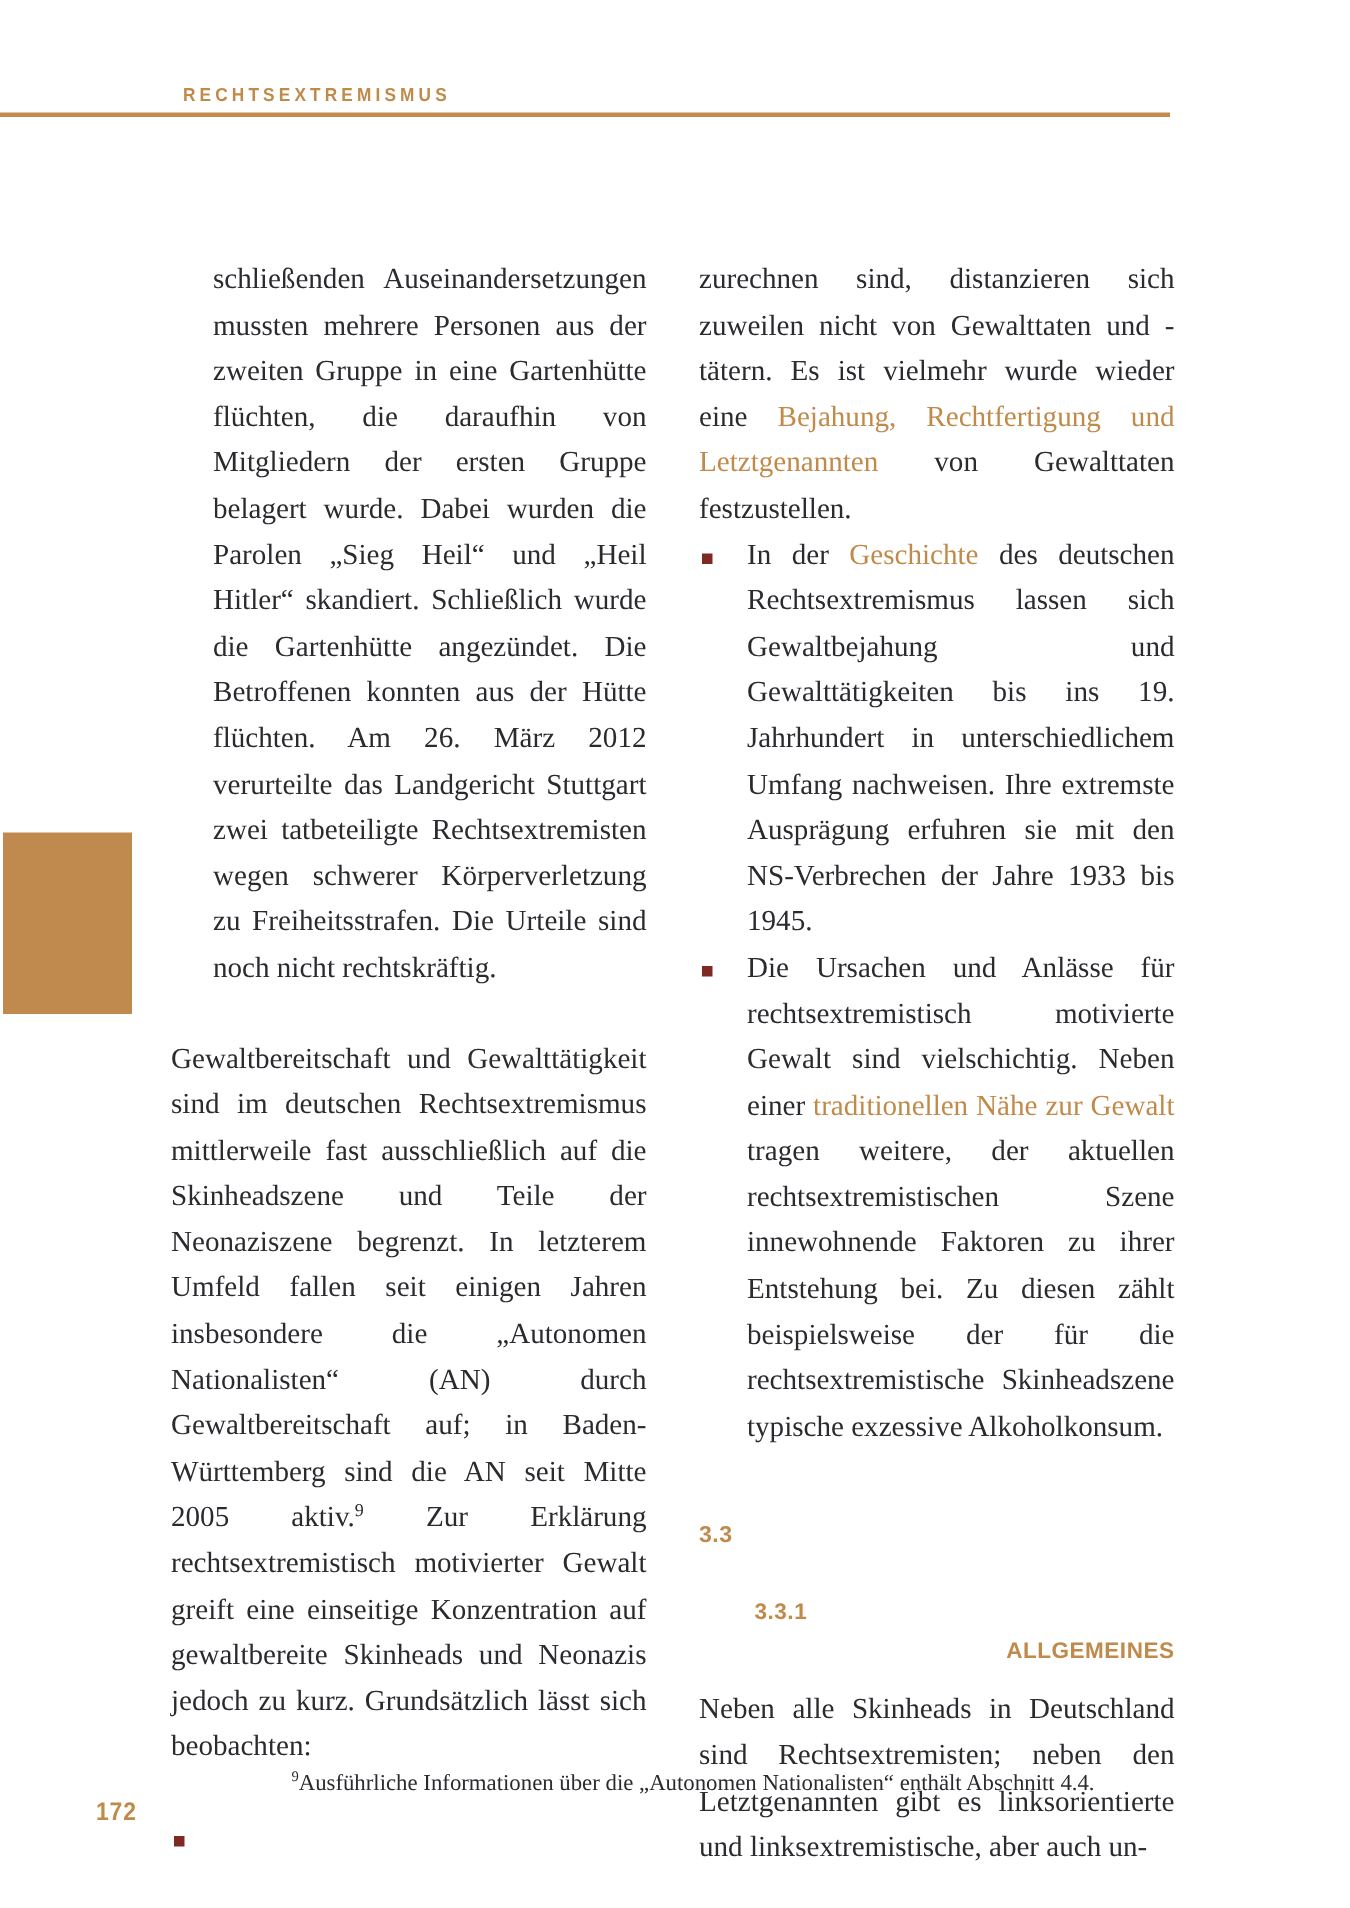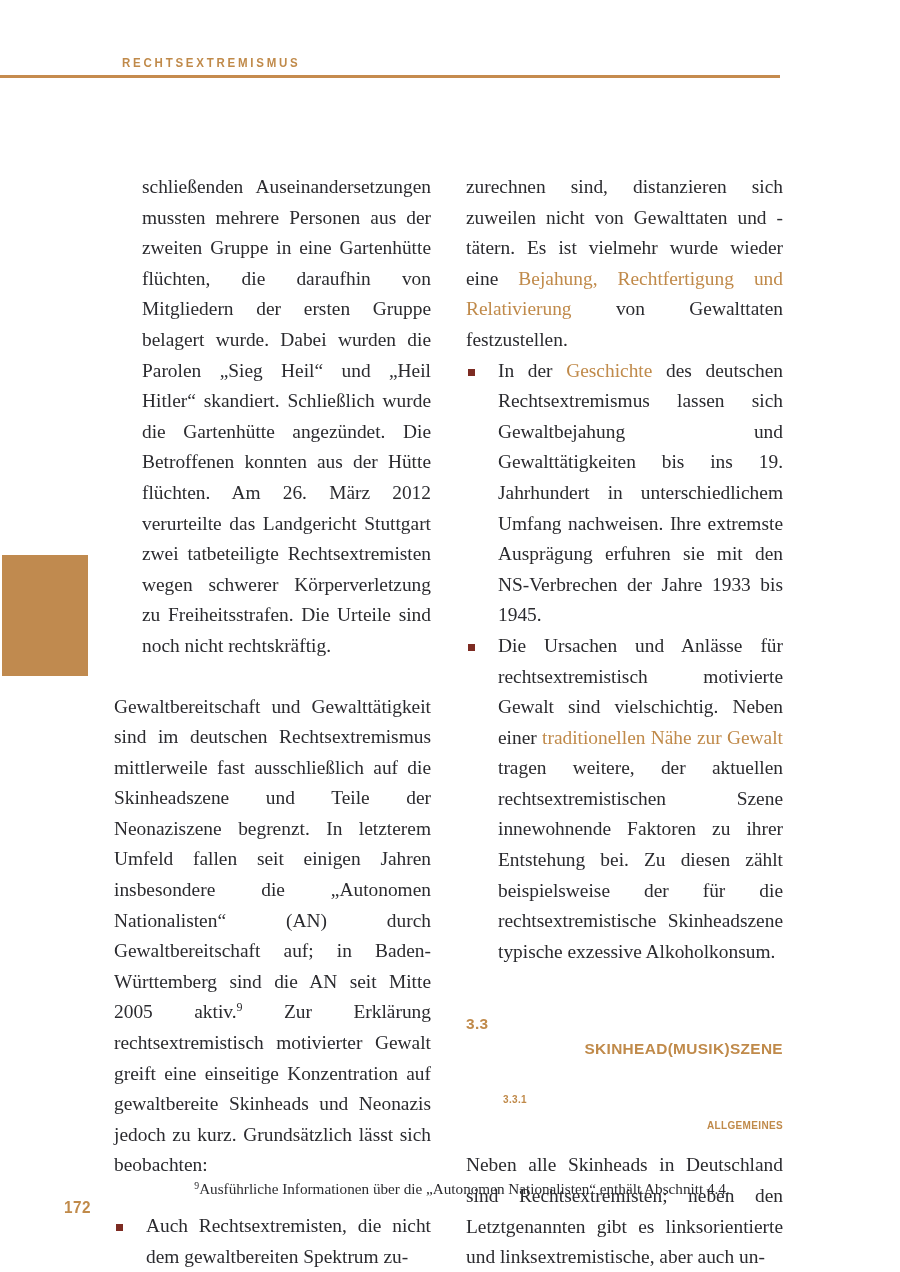--- a/index.html
+++ b/index.html
@@ -117,30 +117,30 @@
 
   
   .heading-block { margin-top: 44px; }
   .h2 {
     font-family: "Liberation Sans", sans-serif;
     font-weight: bold;
     font-size: 15.4px;
     letter-spacing: 0.35px;
     line-height: 25px;
     color: #c08a4a;
-    text-align: right;
+    text-align: center;
     display: flex;
     gap: 10px;
   }
   .h2-num { flex: 0 0 auto; }
   .h2-text { flex: 1 1 auto; }
   .h3 {
     font-family: "Liberation Sans", sans-serif;
     font-weight: bold;
-    font-size: 10px;
+    font-size: 15px;
     letter-spacing: 0.35px;
     line-height: 25px;
     color: #c08a4a;
     text-align: left;
     margin-left: 37px;
     margin-top: 26px;
   }
   .h3-title { margin-left: 37px; margin-top: 1px; text-align: right; }
   .after-heading { margin-top: 12px; }
 
@@ -190,52 +190,47 @@
 
     <p class="para indented lastline-natural"><span>schließenden Auseinandersetzungen mussten mehrere Personen aus der zweiten Gruppe in eine Gartenhütte flüchten, die daraufhin von Mitgliedern der ersten Gruppe belagert wurde. Dabei wurden die Parolen „Sieg Heil“ und „Heil Hitler“ skandiert. Schließlich wurde die Gartenhütte angezündet. Die Betroffenen konnten aus der Hütte flüchten. Am 26. März 2012 verurteilte das Landgericht Stuttgart zwei tatbeteiligte Rechtsextremisten wegen schwerer Körperverletzung zu Freiheitsstrafen. Die Urteile sind noch nicht rechtskräftig.</span></p>
 
     <p class="para lastline-natural"><span>Gewaltbereitschaft und Gewalttätigkeit sind im deutschen Rechtsextremismus mittlerweile fast ausschließlich auf die Skinheadszene und Teile der Neonaziszene begrenzt. In letzterem Umfeld fallen seit einigen Jahren insbesondere die „Autonomen Nationalisten“ (AN) durch Gewaltbereitschaft auf; in Baden-Württemberg sind die AN seit Mitte 2005 aktiv.</span><sup class="fnmark">9</sup><span> Zur Erklärung rechtsextremistisch motivierter Gewalt greift eine einseitige Konzentration auf gewaltbereite Skinheads und Neonazis jedoch zu kurz. Grundsätzlich lässt sich beobachten:</span></p>
 
     <div class="spacer-before-bullets"></div>
 
     <ul class="bullet-list">
       <li class="bullet-item">
         <span class="bullet-marker"></span>
-        <span>Auch Rechtsextremisten, die nicht dem gewaltbereiten Spektrum zu-</span>
       </li>
     </ul>
 
   </div>
 
   <div class="col col-right">
 
-    <p class="para lastline-natural"><span>zurechnen sind, distanzieren sich zuweilen nicht von Gewalttaten und -tätern. Es ist vielmehr wurde wieder eine </span><span class="hl">Bejahung, Rechtfertigung und Relativierung</span><span> von Gewalttaten festzustellen.</span></p>
+    <p class="para lastline-natural"><span>zurechnen sind, distanzieren sich zuweilen nicht von Gewalttaten und -tätern. Es ist vielmehr wurde wieder eine </span><span class="hl">Bejahung, Rechtfertigung und Letztgenannten</span><span> von Gewalttaten festzustellen.</span></p>
 
     <ul class="bullet-list">
 
       <li class="bullet-item">
         <span class="bullet-marker"></span>
         <span>In der </span><span class="hl">Geschichte</span><span> des deutschen Rechtsextremismus lassen sich Gewaltbejahung und Gewalttätigkeiten bis ins 19. Jahrhundert in unterschiedlichem Umfang nachweisen. Ihre extremste Ausprägung erfuhren sie mit den NS-Verbrechen der Jahre 1933 bis 1945.</span>
       </li>
 
       <li class="bullet-item">
         <span class="bullet-marker"></span>
         <span>Die Ursachen und Anlässe für rechtsextremistisch motivierte Gewalt sind vielschichtig. Neben einer </span><span class="hl">traditionellen Nähe zur Gewalt</span><span> tragen weitere, der aktuellen rechtsextremistischen Szene innewohnende Faktoren zu ihrer Entstehung bei. Zu diesen zählt beispielsweise der für die rechtsextremistische Skinheadszene typische exzessive Alkoholkonsum.</span>
       </li>
 
     </ul>
 
     <div class="heading-block">
       <div class="h2">
         <span class="h2-num">3.3</span>
       </div>
-      <div class="h2">
-        <span class="h2-num" style="visibility:hidden">3.3</span>
-        <span class="h2-text">SKINHEAD(MUSIK)SZENE</span>
-      </div>
     </div>
 
     <div class="h3">3.3.1</div>
     <div class="h3 h3-title" style="margin-top:1px">ALLGEMEINES</div>
 
     <p class="para after-heading lastline-natural">Neben alle Skinheads in Deutschland sind Rechtsextremisten; neben den Letztgenannten gibt es linksorientierte und linksextremistische, aber auch un-</p>
 
   </div>
 
   <div class="footnote"><sup>9</sup><span>Ausführliche Informationen über die „Autonomen Nationalisten“ enthält Abschnitt 4.4.</span></div>

